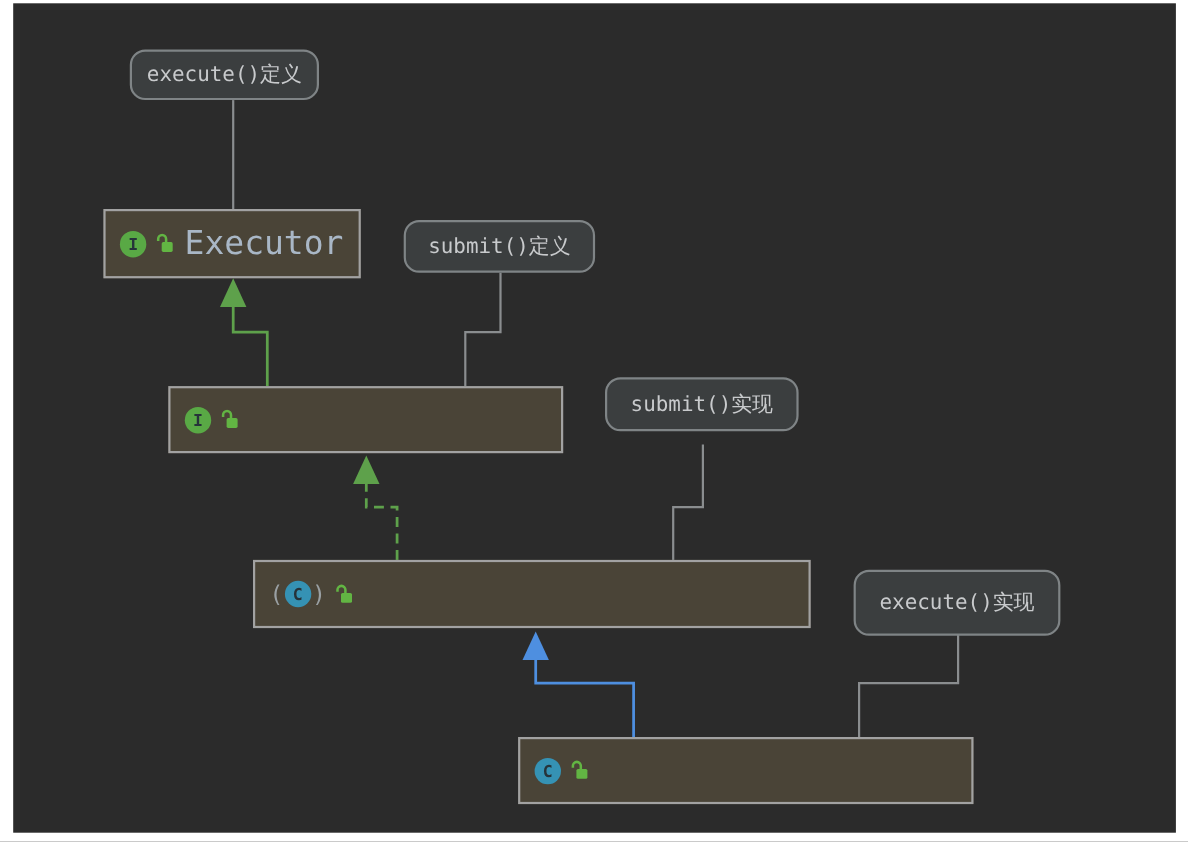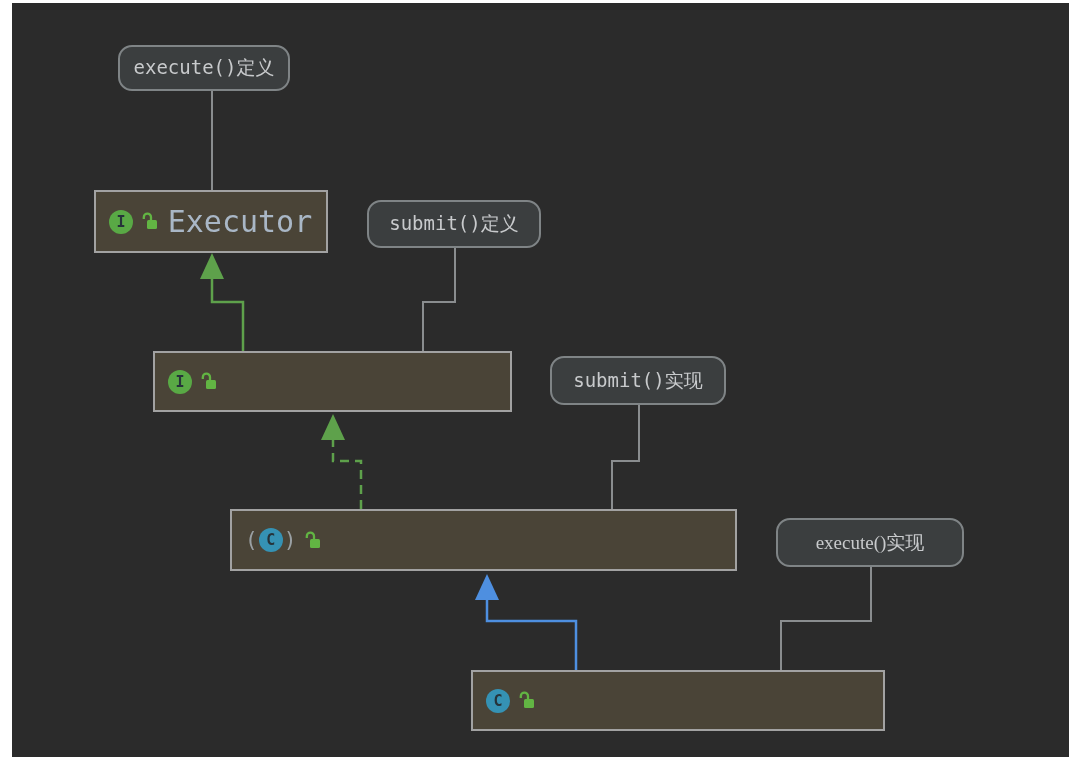--- a/index.html
+++ b/index.html
@@ -78,22 +78,22 @@
 
   
   #node-executor                { left: 94px;  top: 190px; width: 234px; height: 63px; }
   #node-executorservice         { left: 153px; top: 351px; width: 359px; height: 61px; }
   #node-abstractexecutorservice { left: 230px; top: 509px; width: 507px; height: 62px; }
   #node-threadpoolexecutor      { left: 471px; top: 670px; width: 414px; height: 61px; }
 
   
   #note-execute-def  { left: 118px; top: 45px;  width: 172px; height: 46px; }
   #note-submit-def   { left: 367px; top: 200px; width: 174px; height: 48px; }
-  #note-submit-impl  { left: 550px; top: 356px; width: 176px; height: 49px; }
-  #note-execute-impl { left: 776px; top: 518px; width: 188px; height: 49px; font-family: Liberation Serif, serif; }
+  #note-submit-impl  { left: 550px; top: 343px; width: 176px; height: 49px; }
+  #note-execute-impl { left: 776px; top: 518px; width: 188px; height: 60px; }
 </style>
 </head>
 <body>
 
 <div class="frame">
   <div class="canvas"></div>
 
   <svg class="edges" viewBox="0 0 1080 765">
 
     <path class="connector" d="M212 91 V190"></path>

